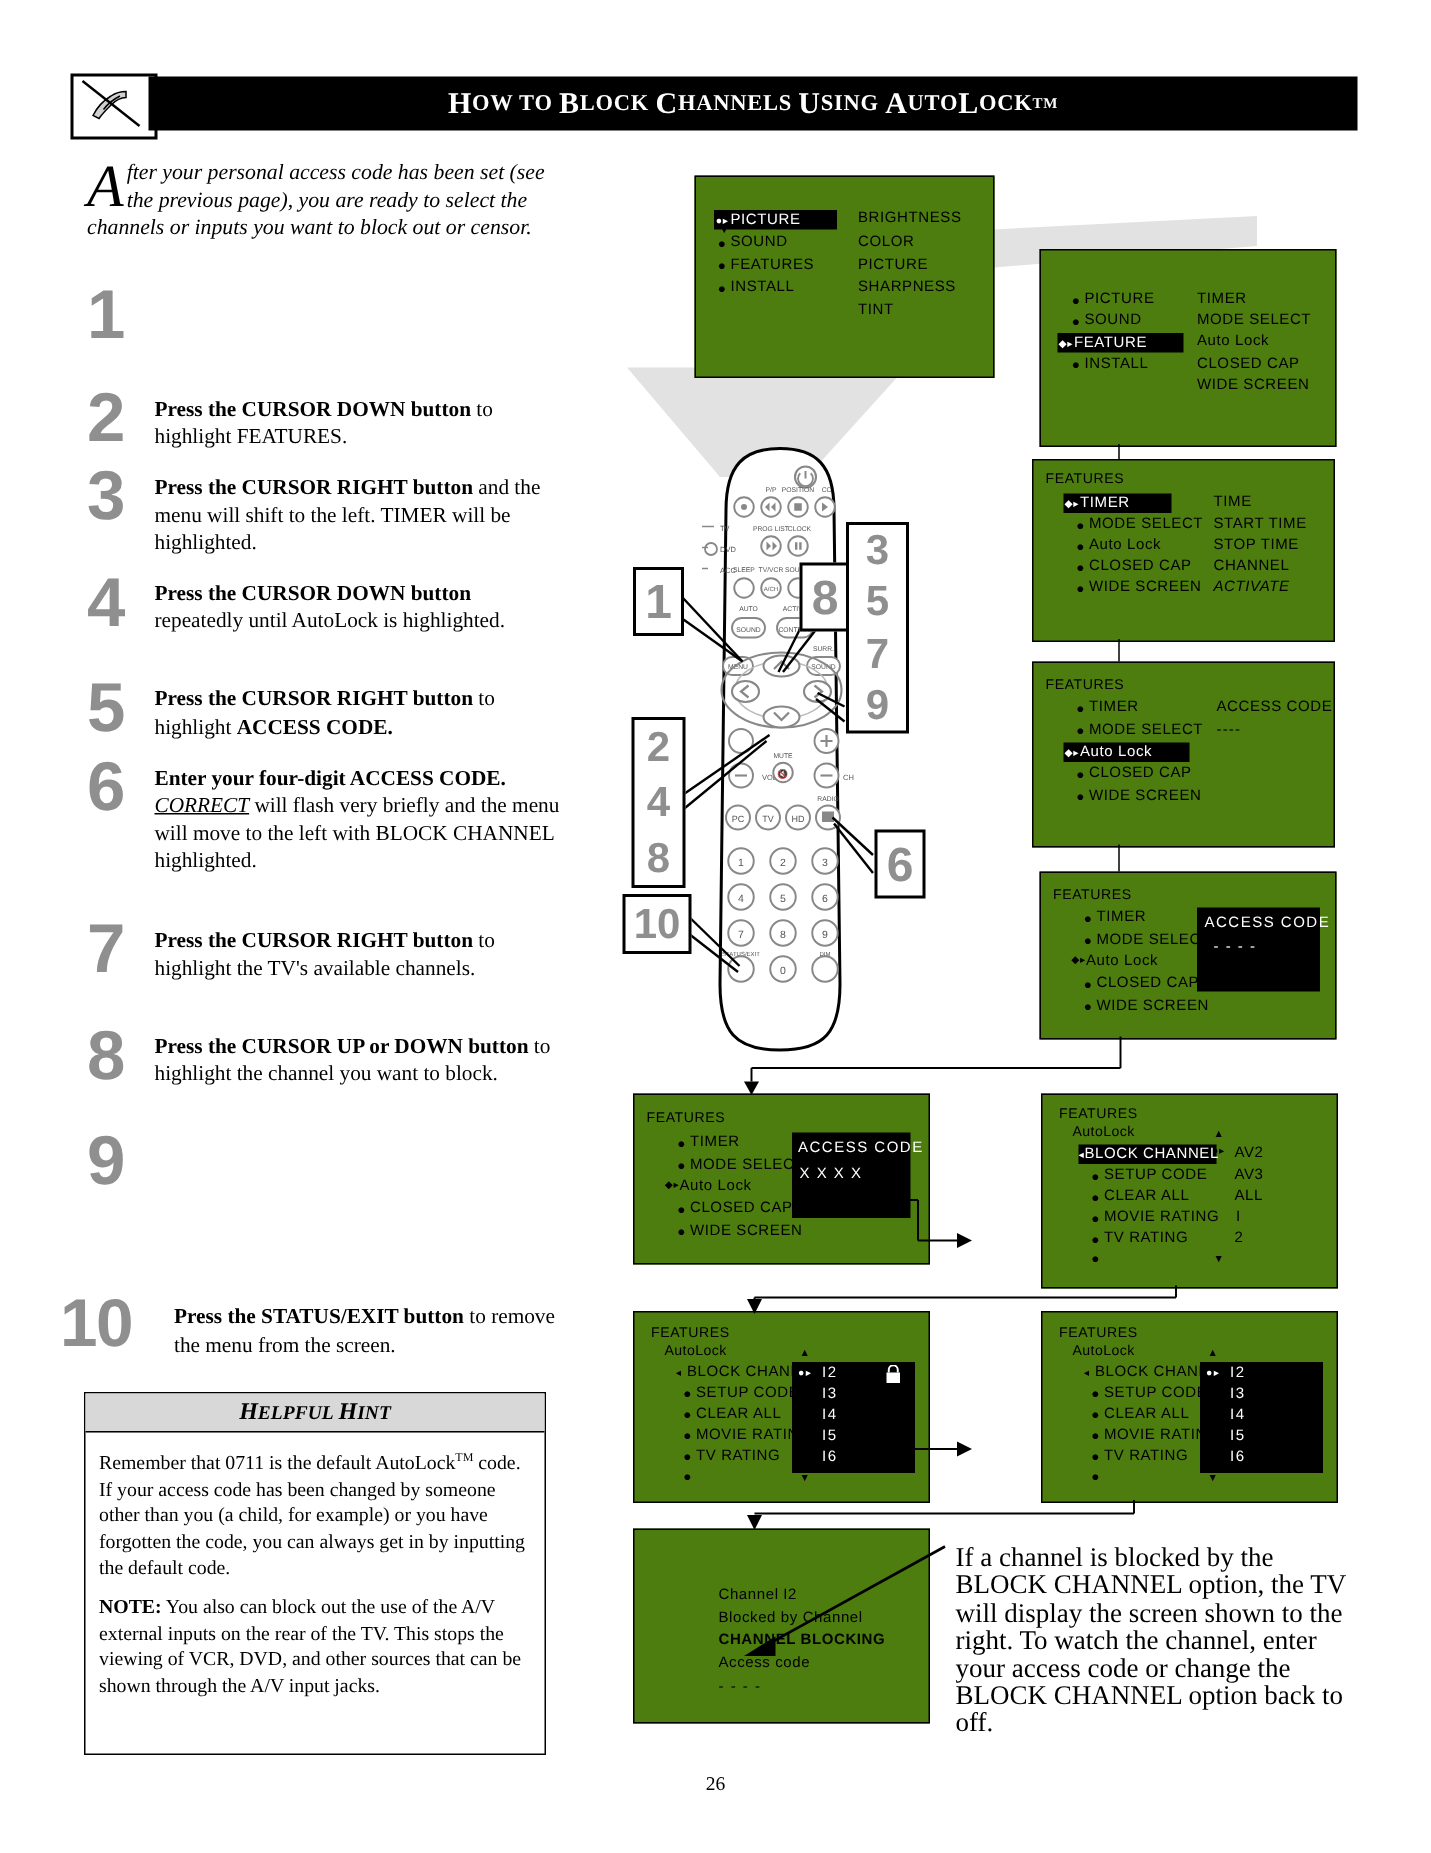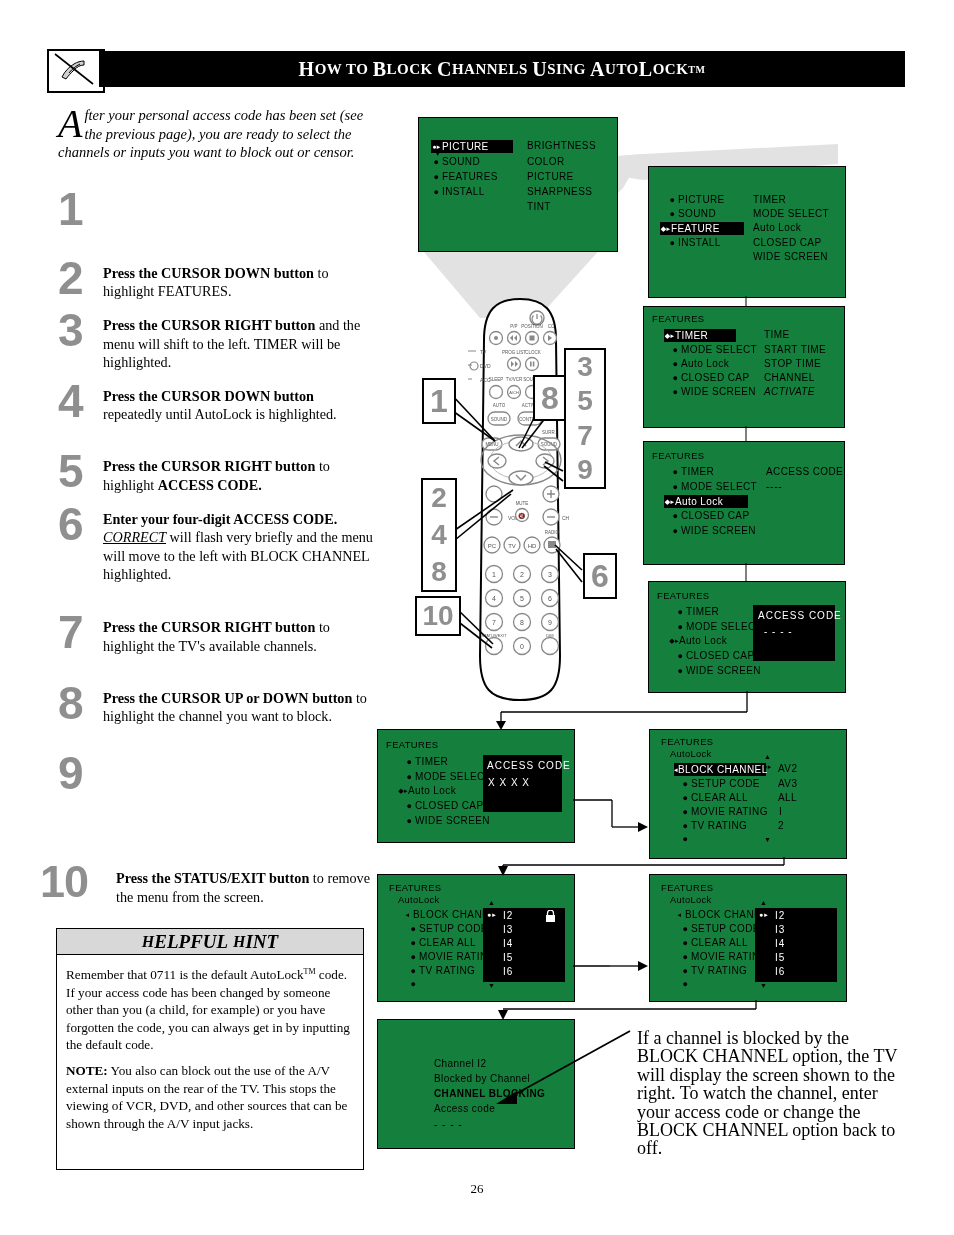--- a/index.html
+++ b/index.html
@@ -57,29 +57,30 @@
   
   .hint{
     position:absolute;left:56px;top:928px;width:306px;height:240px;
     border:1px solid #000;background:#fff;
   }
   .hint-head{
     height:25px;background:#d8d8d8;border-bottom:1px solid #000;
     display:flex;align-items:center;justify-content:center;
     font-weight:bold;font-style:italic;font-size:16px;
   }
-  .hint-head .sc{font-size:19px;}
+  .hint-head .sc{font-size:13px;}
   .hint-body{padding:8px 9px 0 9px;font-size:13.2px;line-height:17.4px;}
   .hint-body p{margin:0 0 9px 0;}
   .sup{font-size:8px;vertical-align:super;}
 
   
   .osd{
-    position:absolute;border:1px solid #000;background:#15803d;
+    position:absolute;border:1px solid #000;background:#4d7c0f;
     font-family:"Liberation Sans",sans-serif;
+    margin-left:45px;
   }
   .osd-title{
     position:absolute;left:8px;top:6px;font-size:9.4px;
     letter-spacing:.4px;font-weight:500;
   }
   .osd-sub{position:absolute;left:18px;top:18px;font-size:9.4px;letter-spacing:.3px;}
   .mrow{
     position:absolute;display:flex;align-items:center;
     font-size:10px;letter-spacing:.4px;white-space:nowrap;
   }

